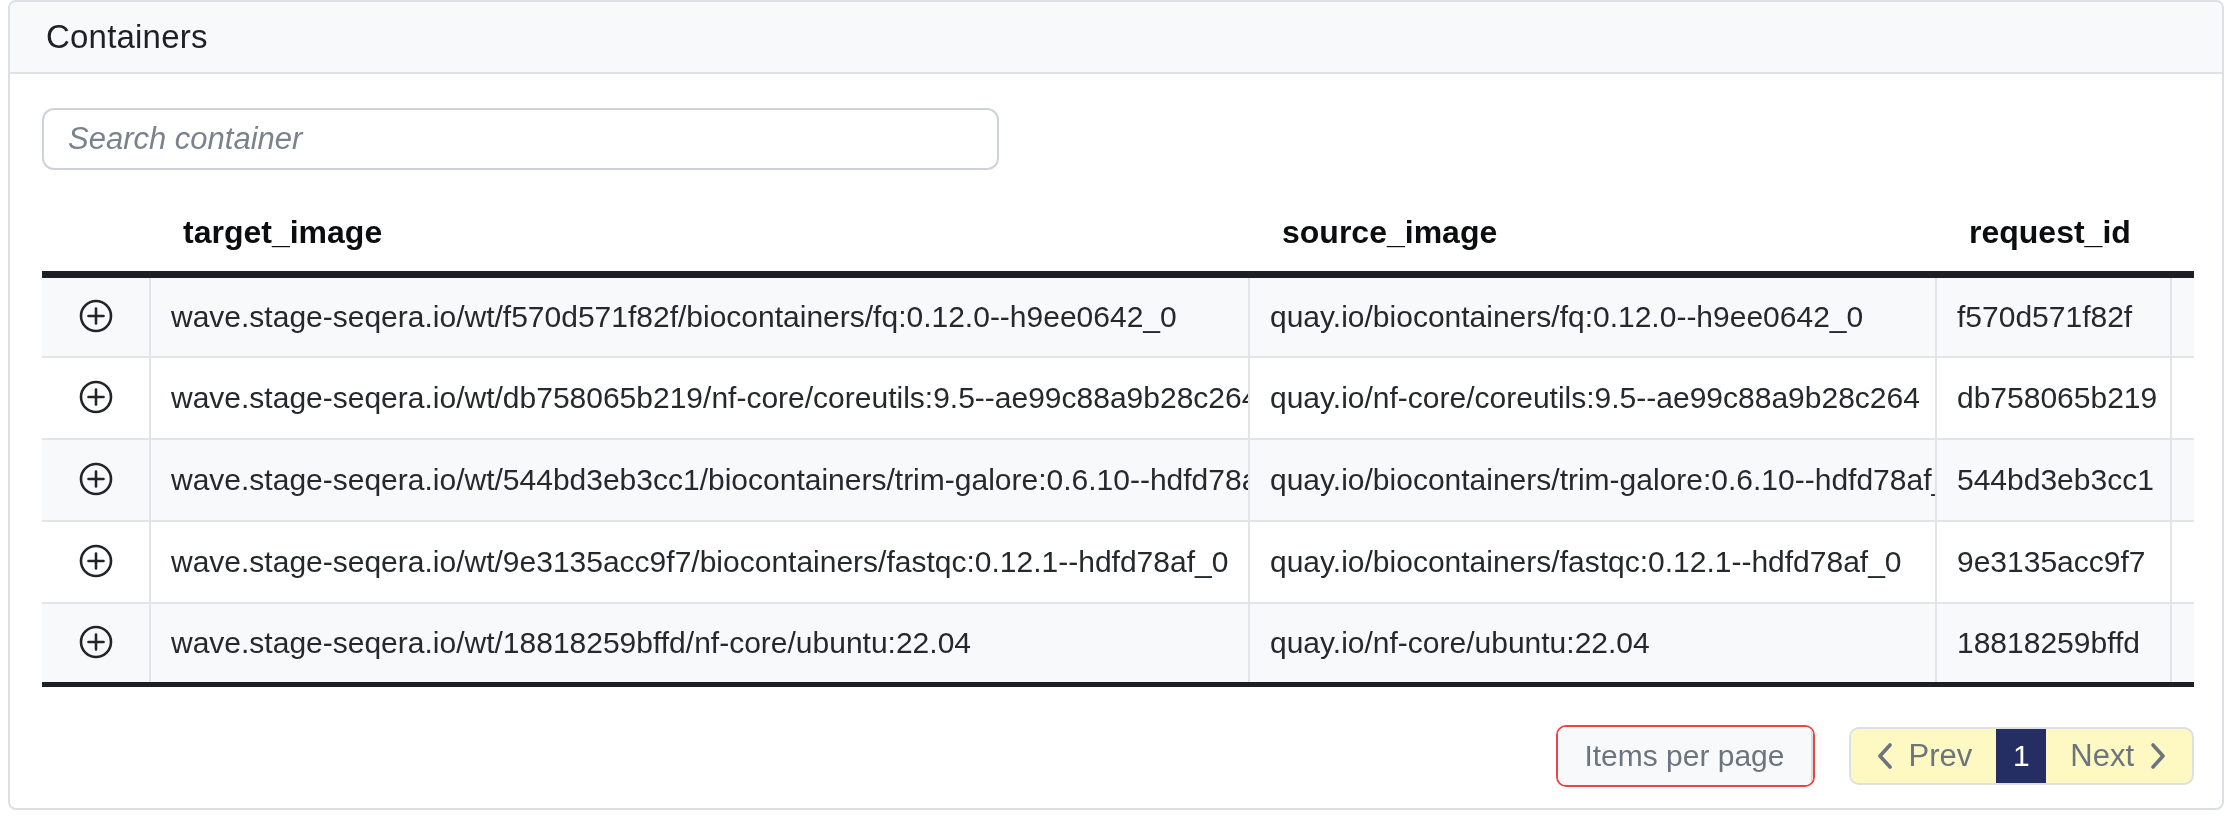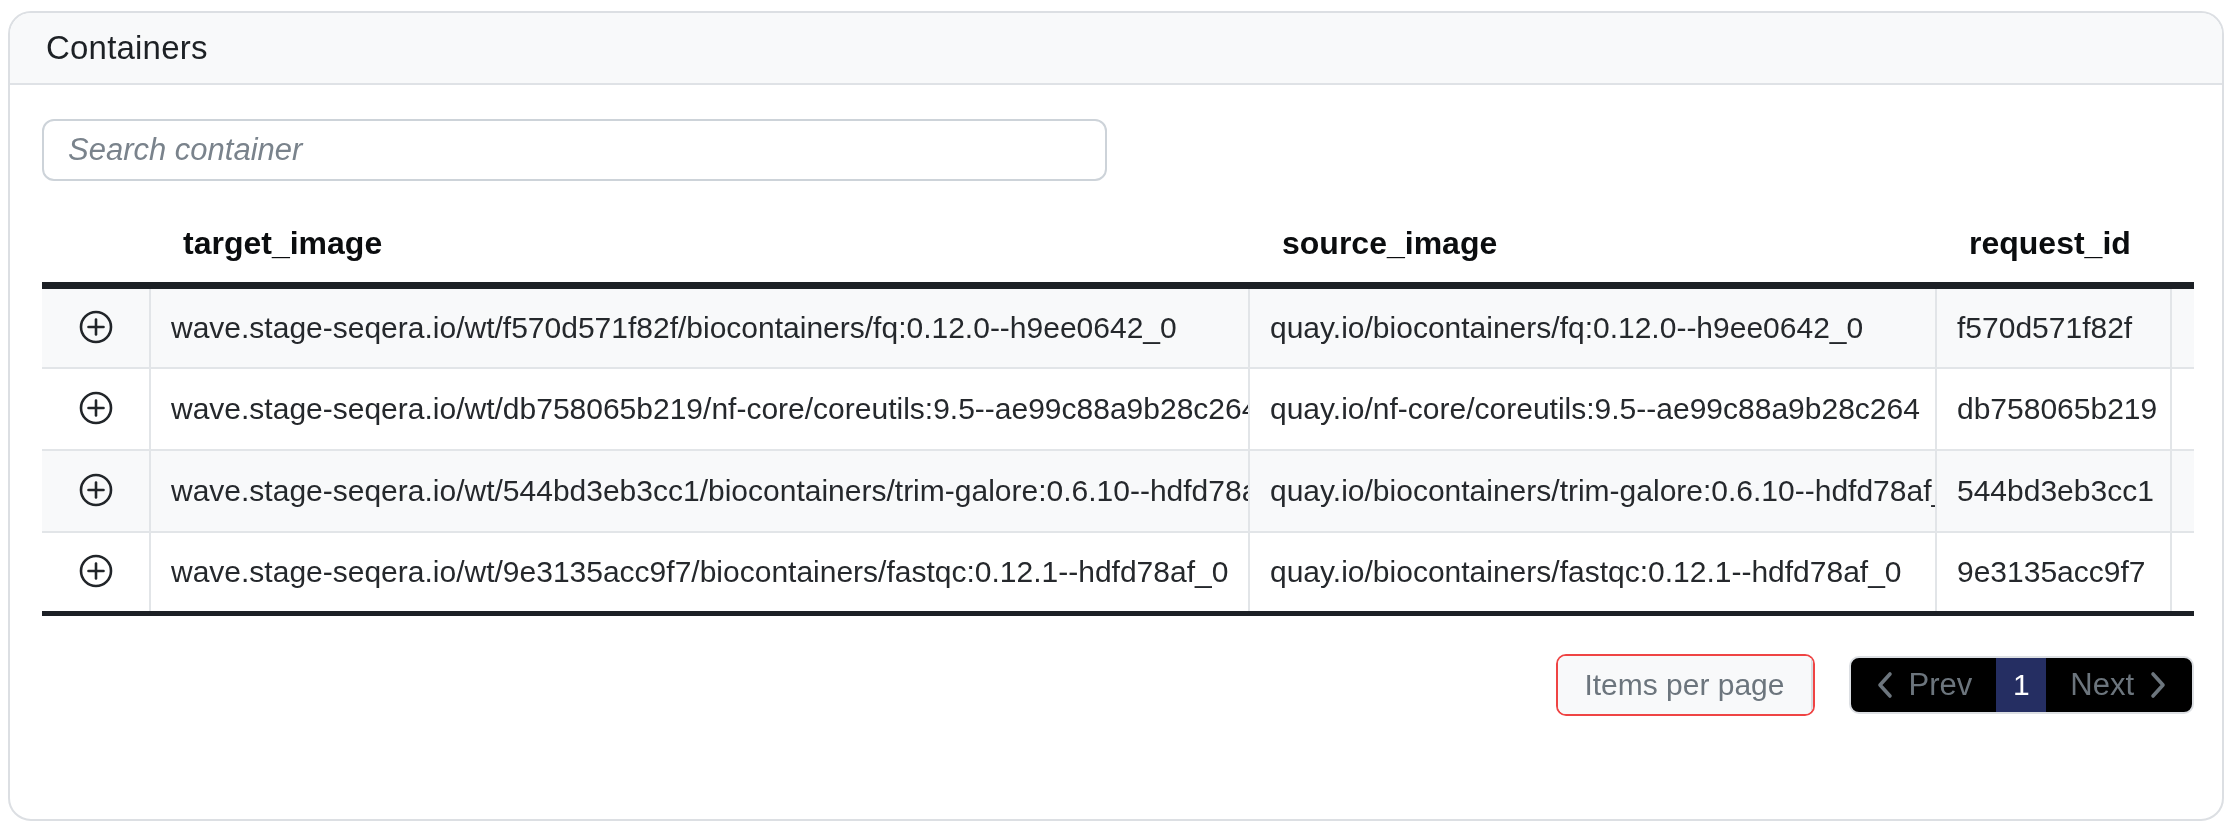--- a/index.html
+++ b/index.html
@@ -11,31 +11,31 @@
     --navy:#252e62;
   }
   *{box-sizing:border-box;}
   html,body{margin:0;padding:0;}
   body{
     width:2232px;height:824px;background:#ffffff;
     font-family:"Liberation Sans","DejaVu Sans",sans-serif;
     color:var(--text);overflow:hidden;position:relative;
   }
   .card{
-    position:absolute;left:8px;top:11px;width:2216px;height:810px;
-    border:2px solid #dcdfe3;border-radius:23px;background:#fff;overflow:hidden;
+    position:absolute;left:8px;top:0;width:2216px;height:810px;
+    border:2px solid #dcdfe3;border-radius:8px;background:#fff;overflow:hidden;
   }
   .card-header{
     height:72px;background:#f8f9fa;border-bottom:2px solid #dfe2e6;
     display:flex;align-items:center;padding:0 36px;
   }
   .card-title{font-size:33px;color:#1d2125;font-weight:400;letter-spacing:.2px;}
   .card-body{padding:34px 0 0 32px;}
   .search-input{
-    width:1065px;height:62px;border:2px solid #cdd3d9;border-radius:12px;
+    width:957px;height:62px;border:2px solid #cdd3d9;border-radius:12px;
     font-size:31px;padding:0 24px;color:var(--text);outline:none;
     font-family:"Liberation Sans","DejaVu Sans",sans-serif;background:#fff;
   }
   .search-input::placeholder{color:#7a838c;font-style:italic;opacity:1;}
   table.containers{
     margin-top:26px;border-collapse:collapse;table-layout:fixed;width:2152px;
   }
   .col-expand{width:108px;}
   .col-target{width:1099px;}
   .col-source{width:687px;}
@@ -77,21 +77,21 @@
     width:185px;padding:0 24px 0 38px;cursor:pointer;background:#fff;
   }
   .ipp-value{font-size:30px;color:var(--text);}
   .caret{
     width:0;height:0;border-left:12px solid transparent;
     border-right:12px solid transparent;border-top:15px solid #6f7780;
   }
   .showing{font-size:31px;font-weight:500;color:#1d2125;letter-spacing:.2px;}
   .pager{
     display:flex;align-items:stretch;height:58px;border:2px solid #dcdfe3;
-    border-radius:10px;overflow:hidden;background:#000000;
+    border-radius:10px;overflow:hidden;background:#fef9c3;
   }
   .pager-btn{
     display:flex;align-items:center;gap:14px;background:none;border:none;
     color:#6c757d;font-size:31px;padding:0 24px;cursor:pointer;
     font-family:"Liberation Sans","DejaVu Sans",sans-serif;
   }
   .pager-page{
     width:50px;display:flex;align-items:center;justify-content:center;
     background:var(--navy);color:#fff;font-size:30px;border:none;cursor:pointer;
     font-family:"Liberation Sans","DejaVu Sans",sans-serif;
@@ -184,20 +184,35 @@
           <line x1="10.5" y1="18" x2="25.5" y2="18" stroke="#212529" stroke-width="2.6" stroke-linecap="round"></line>
         </svg>
       </button>
     </td>
     <td>wave.stage-seqera.io/wt/9e3135acc9f7/biocontainers/fastqc:0.12.1--hdfd78af_0</td>
     <td>quay.io/biocontainers/fastqc:0.12.1--hdfd78af_0</td>
     <td>9e3135acc9f7</td>
     <td></td>
   </tr>
 
+  <tr>
+    <td>
+      <button class="expand-btn">
+        <svg width="36" height="36" viewBox="0 0 36 36">
+          <circle cx="18" cy="18" r="15" fill="none" stroke="#212529" stroke-width="2.6"></circle>
+          <line x1="18" y1="10.5" x2="18" y2="25.5" stroke="#212529" stroke-width="2.6" stroke-linecap="round"></line>
+          <line x1="10.5" y1="18" x2="25.5" y2="18" stroke="#212529" stroke-width="2.6" stroke-linecap="round"></line>
+        </svg>
+      </button>
+    </td>
+    <td>wave.stage-seqera.io/wt/18818259bffd/nf-core/ubuntu:22.04</td>
+    <td>quay.io/nf-core/ubuntu:22.04</td>
+    <td>18818259bffd</td>
+    <td></td>
+  </tr>
 </tbody>
     </table>
 
     <div class="footer">
       <div class="ipp-group">
         <span class="ipp-label">Items per page</span>
       </div>
 
 
       <div class="pager">

